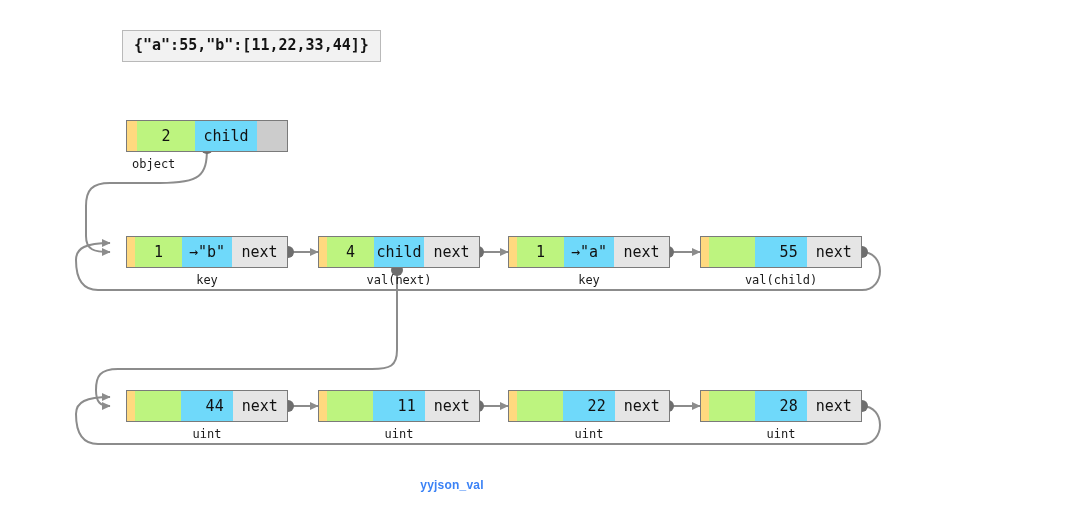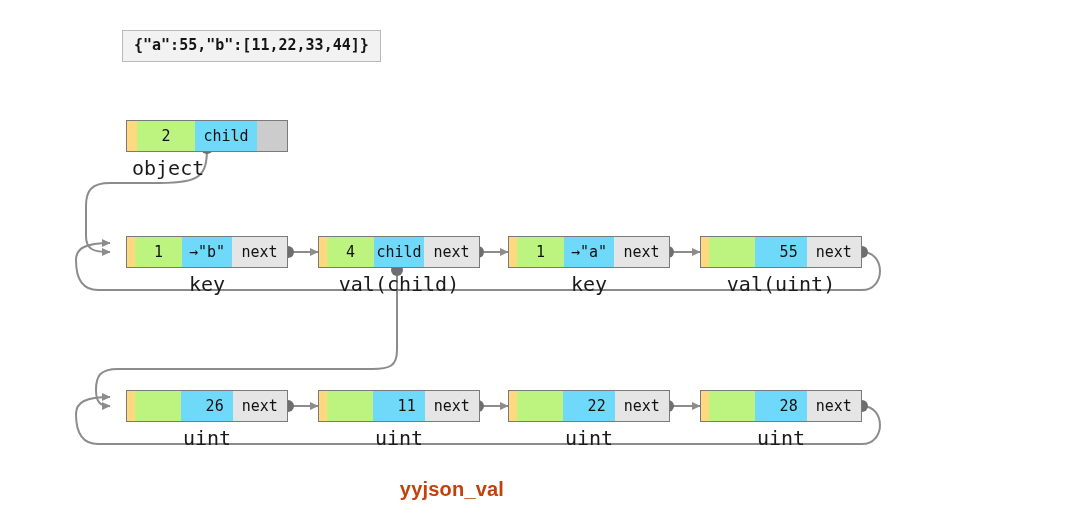--- a/index.html
+++ b/index.html
@@ -71,37 +71,37 @@
   .cell.stripe   { width: 10px;  background: #ffd97f; }
   .cell.green    { width: 58px;  background: #bdf47f; }
   .cell.cyan     { width: 62px;  background: #6fd9fa; }
   .cell.gray     { width: 68px;  background: #e5e5e5; }
   .cell.cyanwide { width: 62px;  background: #6fd9fa; justify-content: flex-end; padding-right: 9px; }
   .cell.grayblank{ flex: 1 1 auto; background: #cccccc; }
 
   .node-label {
     position: absolute;
     font-family: "DejaVu Sans Mono", monospace;
-    font-size: 20px;
+    font-size: 12px;
     color: #1a1a1a;
     white-space: nowrap;
     text-align: center;
     line-height: 1;
   }
 
   .footer-title {
     position: absolute;
     left: 0;
     top: 478px;
     width: 904px;
     text-align: center;
     font-family: "Liberation Sans", sans-serif;
-    font-size: 20px;
+    font-size: 12px;
     font-weight: bold;
-    color: #c2410c;
+    color: #3b82f6;
     letter-spacing: 0.2px;
   }
 </style>
 </head>
 <body>
 
 <div id="canvas">
 
   <svg id="wires" viewBox="0 0 1080 528" xmlns="http://www.w3.org/2000/svg">
     <defs>
@@ -163,42 +163,42 @@
     <div class="cell gray">next</div>
   </div>
   <div class="node-label" style="left:126px; top:274px; width:162px;">key</div>
 
   <div class="node" style="left:318px; top:236px; width:162px;">
     <div class="cell stripe"></div>
     <div class="cell green">4</div>
     <div class="cell cyan">child</div>
     <div class="cell gray">next</div>
   </div>
-  <div class="node-label" style="left:318px; top:274px; width:162px;">val(child)</div>
+  <div class="node-label" style="left:318px; top:274px; width:162px;">val(next)</div>
 
   <div class="node" style="left:508px; top:236px; width:162px;">
     <div class="cell stripe"></div>
     <div class="cell green">1</div>
     <div class="cell cyan">→"a"</div>
     <div class="cell gray">next</div>
   </div>
   <div class="node-label" style="left:508px; top:274px; width:162px;">key</div>
 
   <div class="node" style="left:700px; top:236px; width:162px;">
     <div class="cell stripe"></div>
     <div class="cell green"></div>
     <div class="cell cyanwide">55</div>
     <div class="cell gray">next</div>
   </div>
-  <div class="node-label" style="left:700px; top:274px; width:162px;">val(uint)</div>
+  <div class="node-label" style="left:700px; top:274px; width:162px;">val(child)</div>
 
   <div class="node" style="left:126px; top:390px; width:162px;">
     <div class="cell stripe"></div>
     <div class="cell green"></div>
-    <div class="cell cyanwide">26</div>
+    <div class="cell cyanwide">44</div>
     <div class="cell gray">next</div>
   </div>
   <div class="node-label" style="left:126px; top:428px; width:162px;">uint</div>
 
   <div class="node" style="left:318px; top:390px; width:162px;justify-content:flex-end;">
     <div class="cell stripe"></div>
     <div class="cell green"></div>
     <div class="cell cyanwide">11</div>
     <div class="cell gray">next</div>
   </div>

